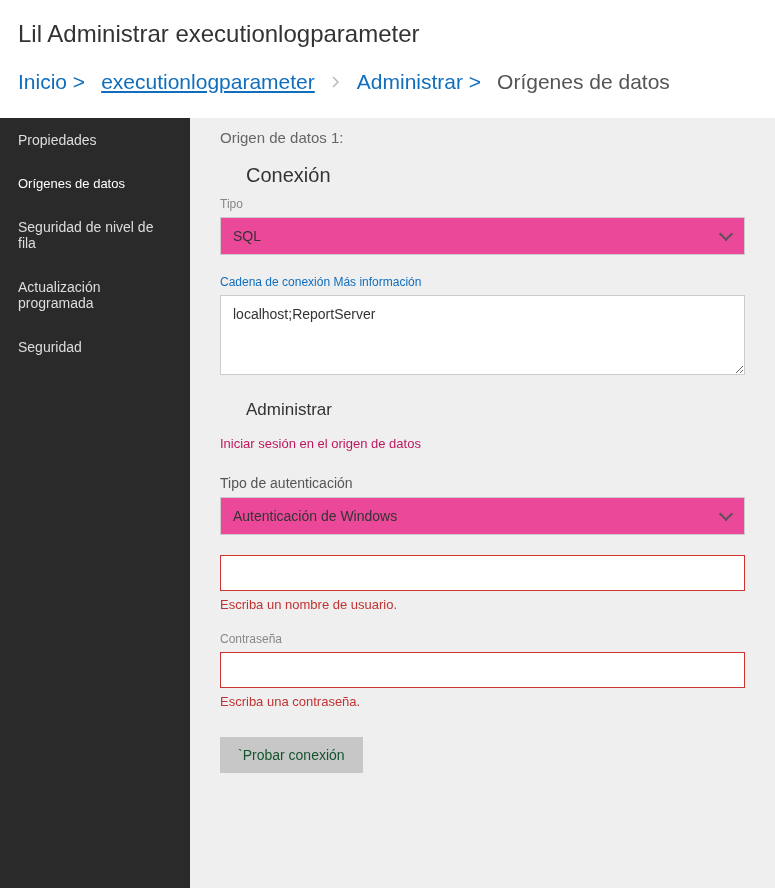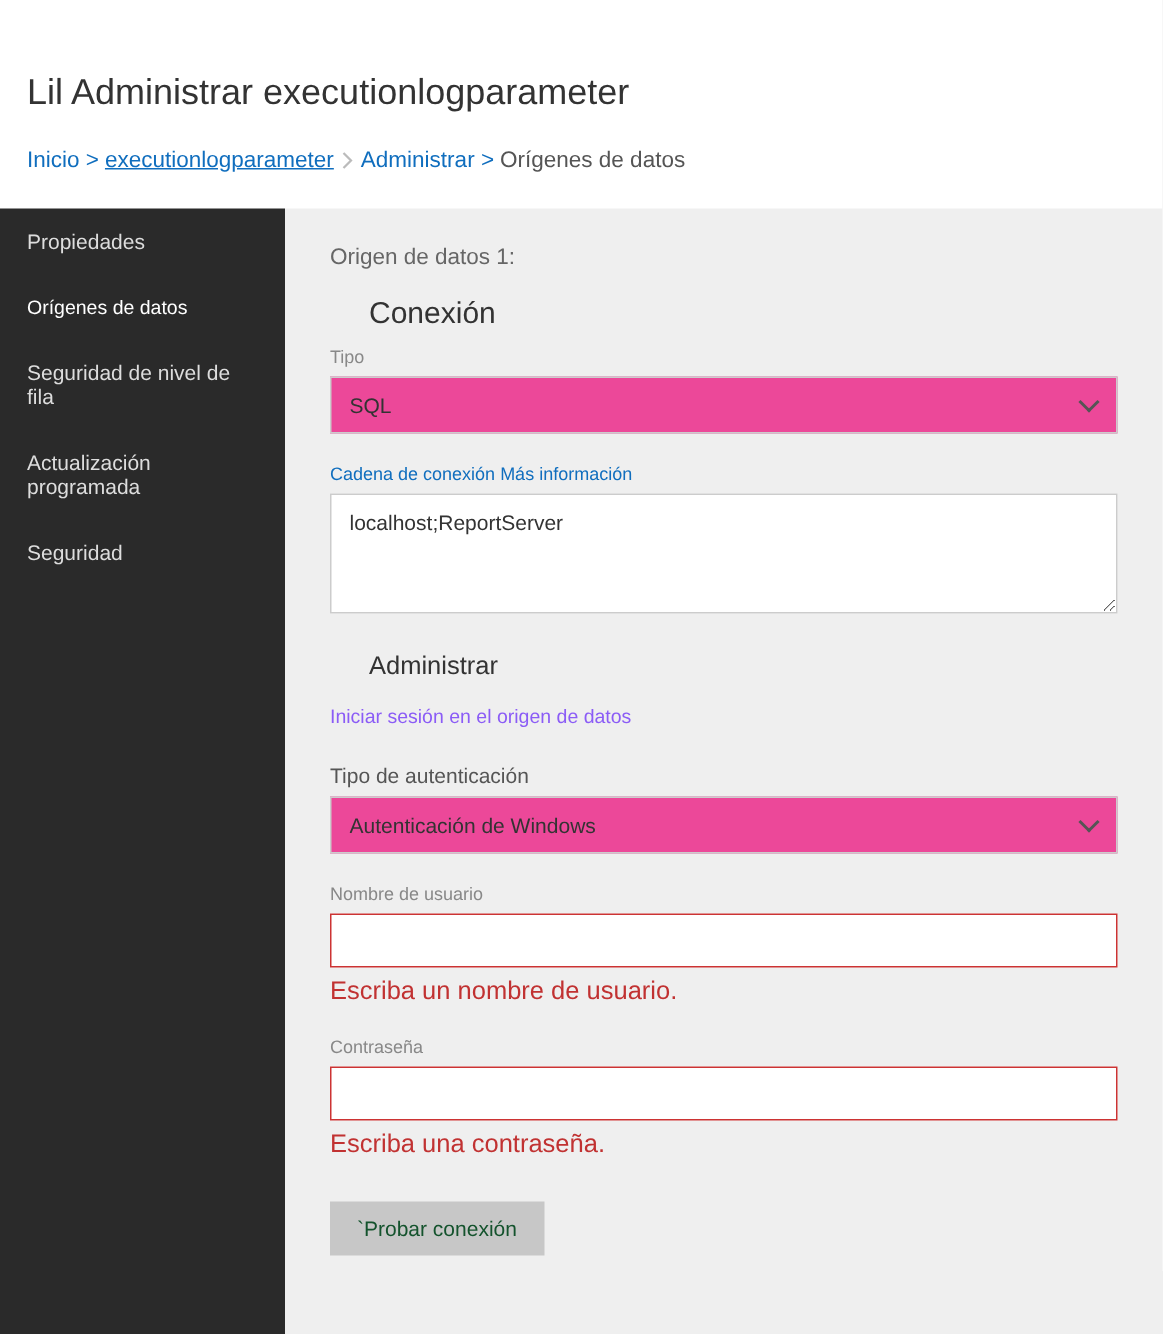--- a/index.html
+++ b/index.html
@@ -11,29 +11,28 @@
       width: 775px;
     }
     .header {
       padding: 20px 18px 10px 18px;
     }
     .page-title {
       font-size: 24px;
       font-weight: 400;
       color: #333;
       margin-bottom: 22px;
-      margin-top: 28px;
     }
     .breadcrumb {
-      font-size: 15px;
+      font-size: 21px;
       color: #333;
       display: flex;
       align-items: center;
       flex-wrap: wrap;
-      gap: 4px;
+      gap: 16px;
     }
     .breadcrumb a {
       color: #106ebe;
       text-decoration: none;
     }
     .breadcrumb .underlined {
       text-decoration: underline;
     }
     .breadcrumb .chevron {
       color: #bbb;
@@ -59,21 +58,21 @@
       color: #ddd;
       cursor: pointer;
     }
     .sidebar-item.active {
       color: #fff;
       font-size: 13px;
     }
     .content {
       flex: 1;
       background: #efefef;
-      padding: 24px 30px 40px 30px;
+      padding: 11px 30px 40px 30px;
     }
     .ds-heading {
       font-size: 15px;
       color: #666;
       margin-bottom: 18px;
     }
     .section-title {
       font-size: 20px;
       font-weight: 400;
       color: #333;
@@ -131,37 +130,37 @@
       resize: both;
     }
     .creds-title {
       font-size: 17px;
       color: #333;
       margin: 22px 0 16px 26px;
       font-weight: 400;
     }
     .creds-subtitle {
       font-size: 13px;
-      color: #8b5cf6;
+      color: #be185d;
       margin-bottom: 24px;
     }
     .auth-label {
       font-size: 14px;
       color: #555;
       margin-bottom: 6px;
     }
     input[type="text"], input[type="password"] {
       width: 100%;
       padding: 9px 10px;
       font-size: 14px;
       border: 1px solid #cc3333;
       background: #fff;
     }
     .error-msg {
-      font-size: 17px;
+      font-size: 13px;
       color: #c13232;
       margin-top: 6px;
     }
     .test-btn {
       margin-top: 8px;
       padding: 10px 18px;
       background: #c7c7c7;
       border: none;
       font-size: 14px;
       color: #14532d;
@@ -223,21 +222,20 @@
     <div class="field-group">
       <div class="auth-label">Tipo de autenticación</div>
       <div class="select-wrap">
         <select>
           <option>Autenticación de Windows</option>
         </select>
       </div>
     </div>
 
     <div class="field-group">
-      <div class="field-label">Nombre de usuario</div>
       <input type="text" value="" style="">
       <div class="error-msg">Escriba un nombre de usuario.</div>
     </div>
 
     <div class="field-group">
       <div class="field-label">Contraseña</div>
       <input type="password" value="" style="">
       <div class="error-msg">Escriba una contraseña.</div>
     </div>
 

